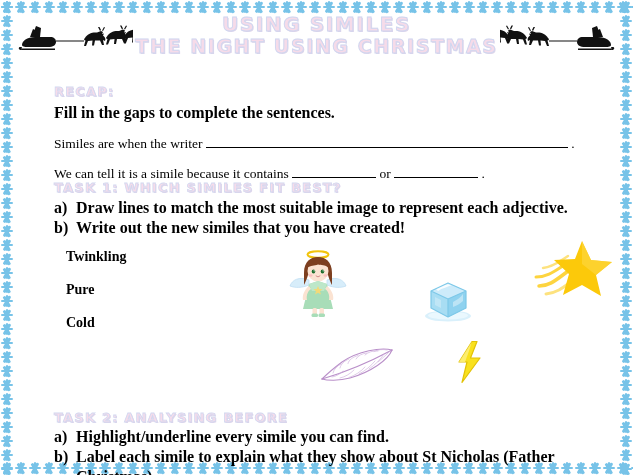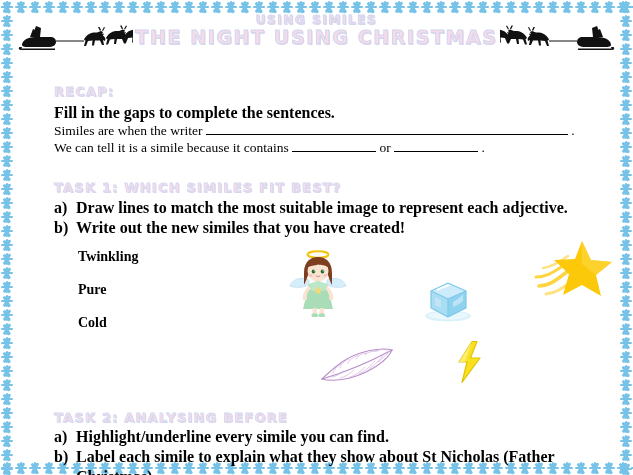--- a/index.html
+++ b/index.html
@@ -121,21 +121,21 @@
   .title-line {
     font-family: "DejaVu Sans", sans-serif;
     font-weight: bold;
     letter-spacing: 1.6px;
     color: #f6dbe9;
     -webkit-text-stroke: 0.9px #cfd7f0;
     text-shadow: 1px 1px 0 #ded4ea, 0 0 1px #e7c9de;
     line-height: 1.08;
     white-space: nowrap;
   }
-  .title-line.l1 { font-size: 12px; }
+  .title-line.l1 { font-size: 20px; }
   .title-line.l2 { font-size: 19px; }
 
   
   .bubble-head {
     font-family: "DejaVu Sans", sans-serif;
     font-weight: bold;
     font-size: 13px;
     letter-spacing: 1.2px;
     color: #f7dcea;
     -webkit-text-stroke: 0.8px #d2d8f0;
@@ -173,27 +173,27 @@
     display: inline-block;
     border-bottom: 1px solid #000;
     height: 0.82em;
     vertical-align: baseline;
   }
   .blank.long  { width: 362px; }
   .blank.short { width: 84px; }
 
   
   #recap        { position: absolute; left: 40px; top: 70px;  width: 560px; }
-  #recap .line  { }
+  #recap .line  { margin-top: 13px; }
 
   #task1        { position: absolute; left: 40px; top: 166px; width: 560px; }
   #task1 .instr { margin-top: 3px; }
 
   #match        { position: absolute; left: 40px; top: 226px; width: 560px; height: 170px; }
-  #adjectives   { position: absolute; left: 24px; top: 0; width: 130px; }
+  #adjectives   { position: absolute; left: 12px; top: 0; width: 130px; }
   .adjective    { font-family: "Liberation Serif","DejaVu Serif",serif; font-weight: bold; font-size: 14px; color:#000; height: 33px; line-height: 33px; }
 
   .pic { position: absolute; }
   .pic svg { display: block; }
   #pic-angel     { left: 235px; top: 8px;  }
   #pic-star      { left: 480px; top: -2px; }
   #pic-ice       { left: 368px; top: 36px; }
   #pic-feather   { left: 265px; top: 104px; }
   #pic-bolt      { left: 400px; top: 100px; }
 

